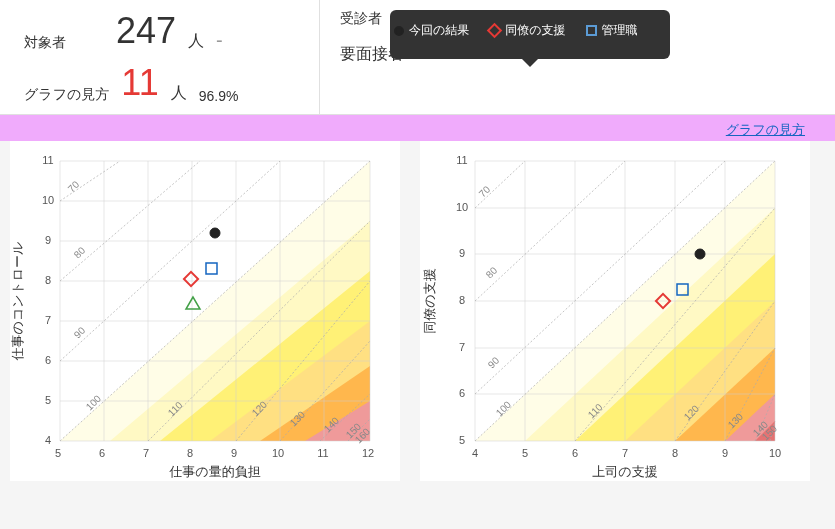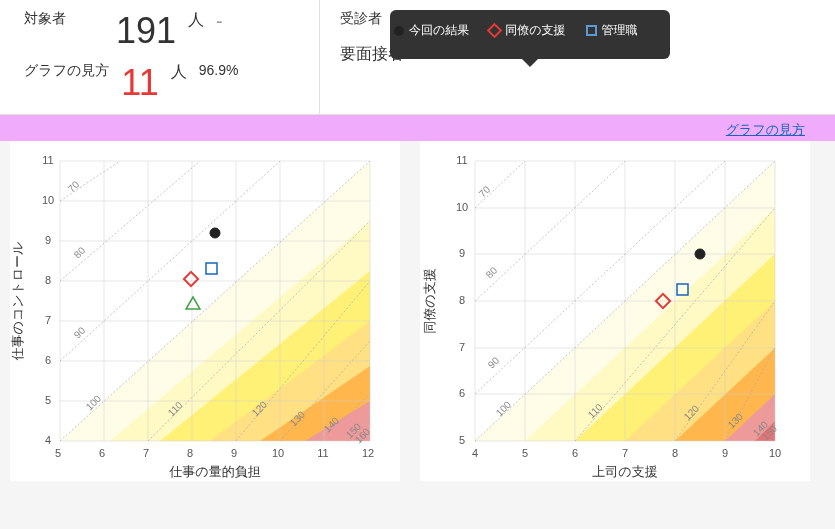--- a/index.html
+++ b/index.html
@@ -21,21 +21,21 @@
       padding: 10px 24px;
       display: flex;
       flex-direction: column;
       gap: 10px;
       border-right: 1px solid #e0e0e0;
       min-width: 320px;
     }
 
     .stat-row {
       display: flex;
-      align-items: flex-start;
+      align-items: flex-end;
       gap: 12px;
     }
 
     .stat-label {
       font-size: 14px;
       color: #333;
       min-width: 80px;
     }
 
     .stat-number {
@@ -145,21 +145,21 @@
   </style>
 </head>
 <body>
 
 <div style="position:relative;">
 
   <div class="top-section">
     <div class="stat-block">
       <div class="stat-row">
         <span class="stat-label">対象者</span>
-        <span class="stat-number">191</span>
+        <span class="stat-number">247</span>
         <span class="stat-unit">人</span>
         <span class="stat-dash">-</span>
       </div>
       <div class="stat-row">
         <span class="stat-label">グラフの見方</span>
         <span class="stat-number red">11</span>
         <span class="stat-unit">人</span>
         <span class="stat-percent">96.9%</span>
       </div>
     </div>

